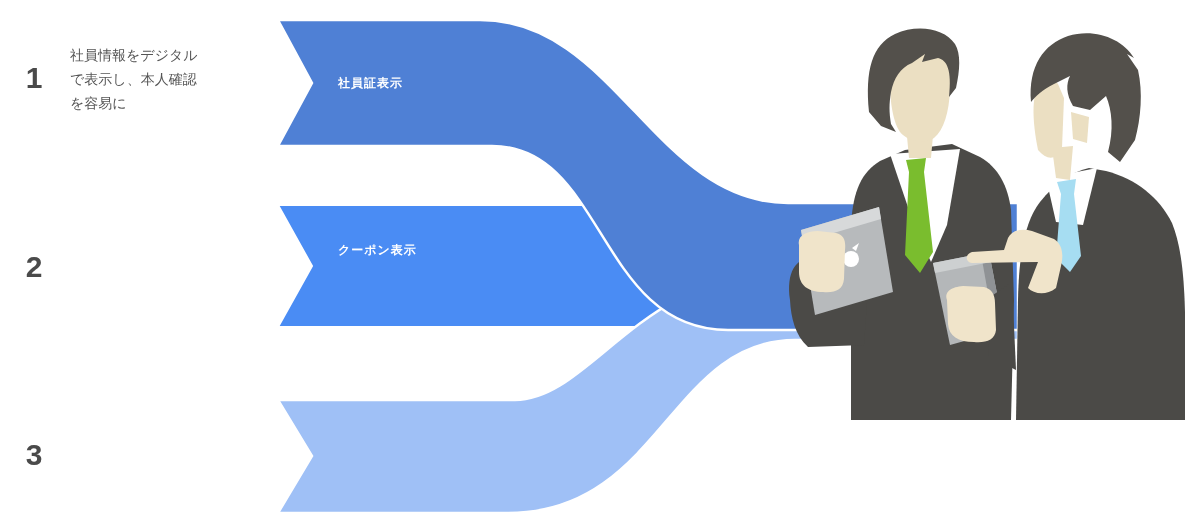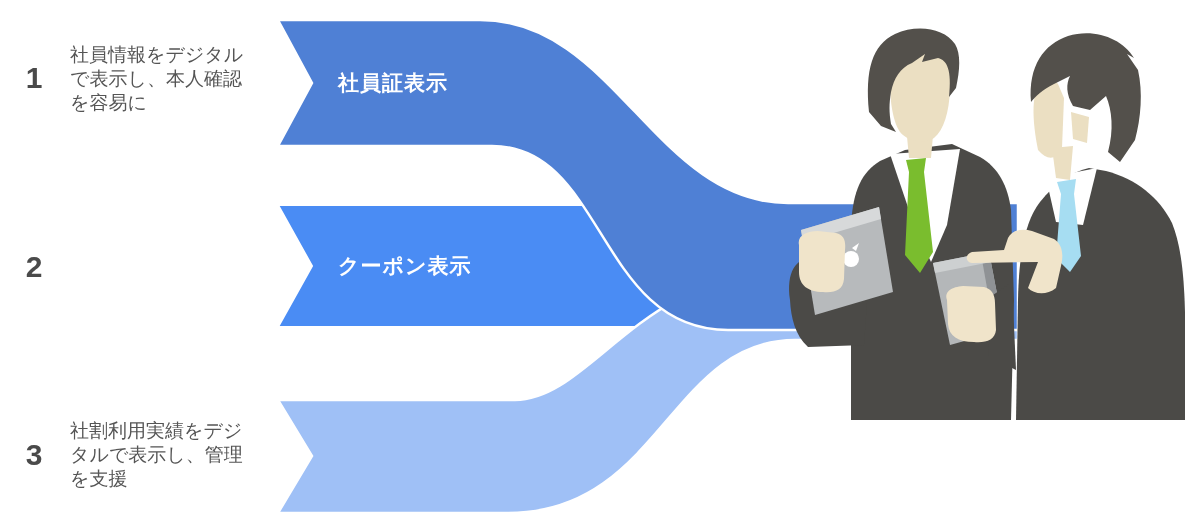--- a/index.html
+++ b/index.html
@@ -7,30 +7,30 @@
     position:relative;width:1188px;height:526px;background:#fff;overflow:hidden;
     font-family:"Liberation Sans","DejaVu Sans",sans-serif;
   }
   .stage svg{position:absolute;left:0;top:0;}
   .step-number{
     position:absolute;left:16px;width:36px;text-align:center;
     font-size:30px;font-weight:bold;color:#4a4a4a;line-height:36px;
   }
   .step-desc{
     position:absolute;left:70px;width:195px;
-    font-size:19px;line-height:24px;color:#555;
+    font-size:14px;line-height:24px;color:#555;
     white-space:pre-line;
   }
   .ribbon-label{
     position:absolute;left:338px;
-    font-size:21px;font-weight:bold;color:#fff;letter-spacing:1px;line-height:24px;text-align:right;
+    font-size:12px;font-weight:bold;color:#fff;letter-spacing:1px;line-height:24px;text-align:right;
   }
   .n1{top:60px}.n2{top:249px}.n3{top:437px}
   .d1{top:43px}.d2{top:230px}.d3{top:419px}
-  .l1{top:71px}.l2{top:254px}.l3{top:444px}
+  .l1{top:71px}.l2{top:238px}.l3{top:444px}
   
   .suit{fill:#4B4A47}
   .hair{fill:#53504B}
   .skin{fill:#EBDFC2}
   .skin2{fill:#F0E4CA}
   .shirt{fill:#FFFFFF}
   .tab1{fill:#B7BABC}
   .tab1e{fill:#D7D9DA}
   .tab2{fill:#B4B7B9}
   .tab2e{fill:#8F9295}
@@ -108,17 +108,14 @@
   <div class="step-number n1">1</div>
   <div class="step-desc d1">社員情報をデジタル
 で表示し、本人確認
 を容易に</div>
   <div class="ribbon-label l1">社員証表示</div>
 
   <div class="step-number n2">2</div>
   <div class="ribbon-label l2">クーポン表示</div>
 
   <div class="step-number n3">3</div>
-  <div class="step-desc d3">社割利用実績をデジ
-タルで表示し、管理
-を支援</div>
 
 </div>
 
 </body></html>

